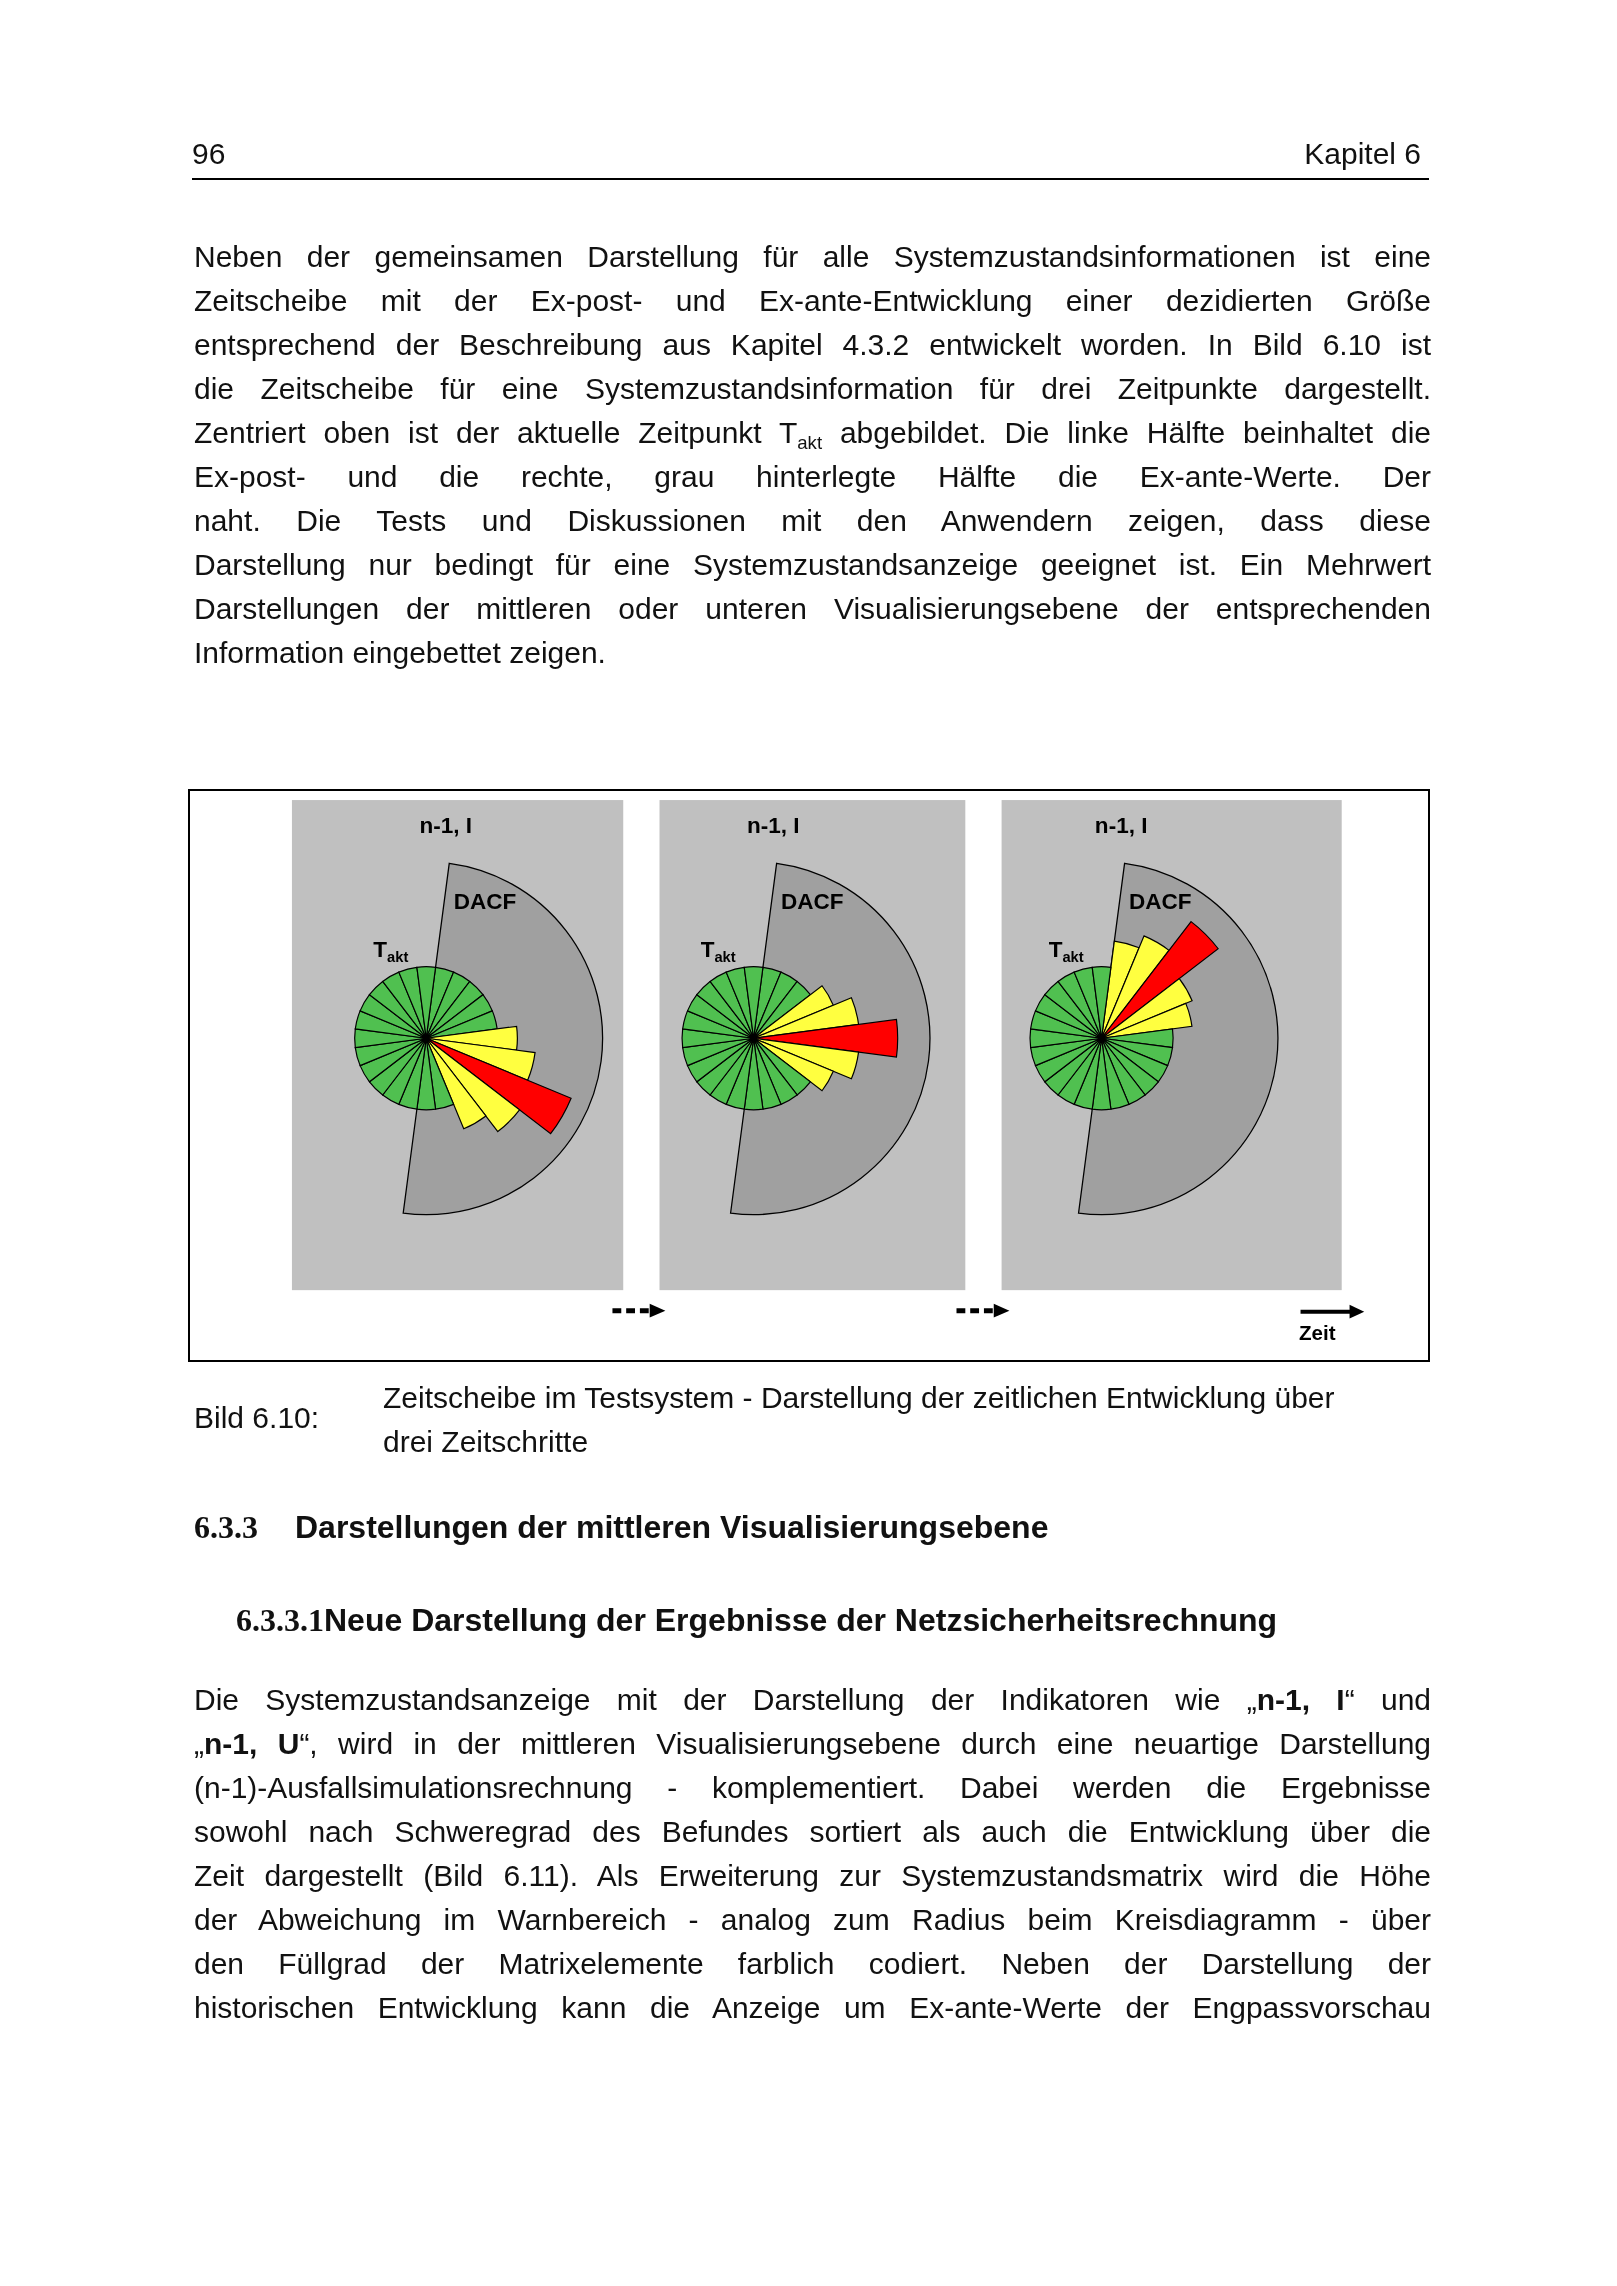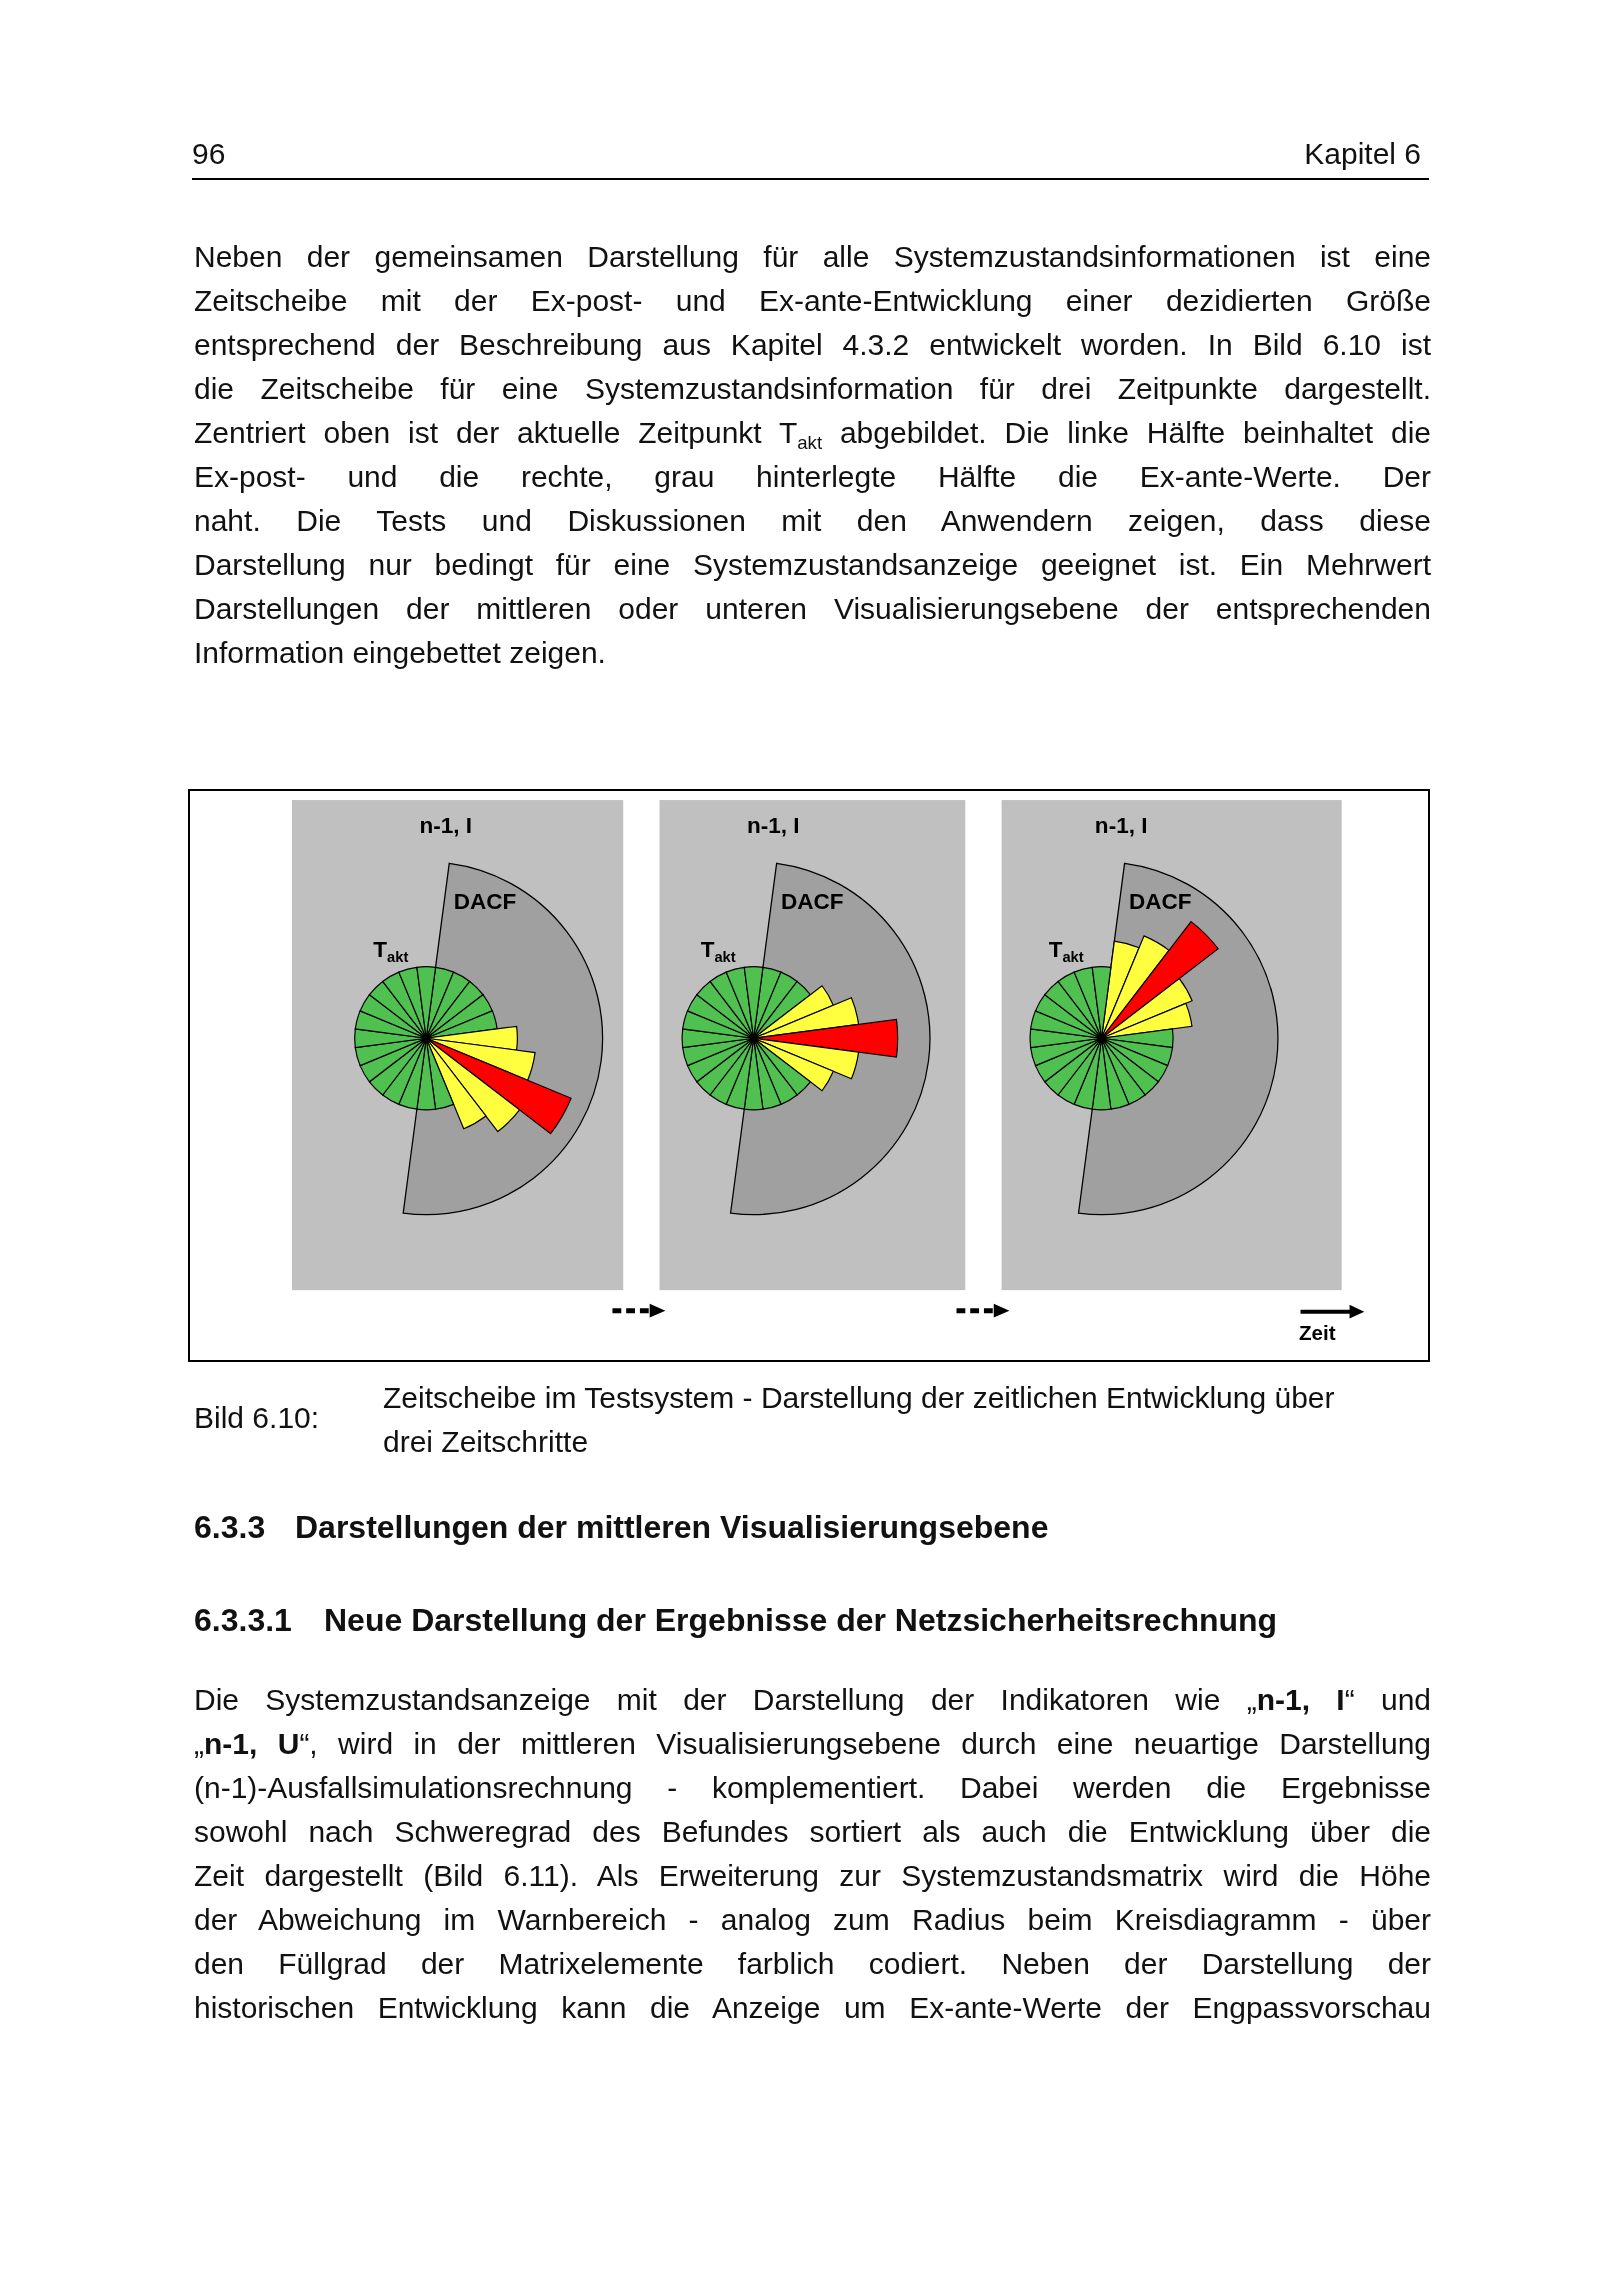--- a/index.html
+++ b/index.html
@@ -11,21 +11,21 @@
   .para { position: absolute; left: 194px; width: 1237px; font-size: 30px; line-height: 44px; text-align: justify; }
   .para .line { display: block; text-align: justify; text-align-last: justify; white-space: nowrap; height: 44px; }
   .para .line.last { text-align-last: left; }
   .line sub { font-size: 18.6px; vertical-align: -5.9px; line-height: 0; }
   .figure { position: absolute; left: 188px; top: 789px; width: 1242px; height: 573px; border: 2.9px solid #000; box-sizing: border-box; }
   .figsvg { position: absolute; left: 0; top: 0; }
   .caption { position: absolute; left: 194px; top: 1376px; font-size: 30px; line-height: 44px; }
   .caption .lbl { position: absolute; left: 0; top: 0; white-space: nowrap; margin-top: 20px; }
   .caption .txt { position: absolute; left: 155px; top: 0; width: 1098px; margin-left: 34px; }
   .h3 { position: absolute; left: 194px; font-weight: bold; font-size: 32px; white-space: nowrap; }
-  .h3 .num { display: inline-block; }
+  .h3 .num { display: inline-block; font-family: Liberation Serif, serif; }
   .b { font-weight: bold; }
 </style>
 </head>
 <body>
 
 <div class="header">
   <span class="pg">96</span>
   <span class="ch">Kapitel 6</span>
 </div>
 
@@ -165,21 +165,21 @@
     <div>Zeitscheibe im Testsystem - Darstellung der zeitlichen Entwicklung über</div>
     <div>drei Zeitschritte</div>
   </div>
 </div>
 
 <div class="h3" style="top:1509px;">
   <span class="num" style="width:101px;">6.3.3</span><span>Darstellungen der mittleren Visualisierungsebene</span>
 </div>
 
 <div class="h3" style="top:1602px;">
-  <span class="num" style="width:130px;">6.3.3.1</span><span>Neue Darstellung der Ergebnisse der Netzsicherheitsrechnung</span>
+  <span class="num" style="width:130px;text-align:right;">6.3.3.1</span><span>Neue Darstellung der Ergebnisse der Netzsicherheitsrechnung</span>
 </div>
 
 <div class="para" style="top:1678px;">
   <span class="line"><span>Die Systemzustandsanzeige mit der Darstellung der Indikatoren wie „</span><span class="b">n-1, I</span><span>“ und</span></span>
   <span class="line"><span>„</span><span class="b">n-1, U</span><span>“, wird in der mittleren Visualisierungsebene durch eine neuartige Darstellung</span></span>
   <span class="line">(n-1)-Ausfallsimulationsrechnung - komplementiert. Dabei werden die Ergebnisse</span>
   <span class="line">sowohl nach Schweregrad des Befundes sortiert als auch die Entwicklung über die</span>
   <span class="line">Zeit dargestellt (Bild 6.11). Als Erweiterung zur Systemzustandsmatrix wird die Höhe</span>
   <span class="line">der Abweichung im Warnbereich - analog zum Radius beim Kreisdiagramm - über</span>
   <span class="line">den Füllgrad der Matrixelemente farblich codiert. Neben der Darstellung der</span>

